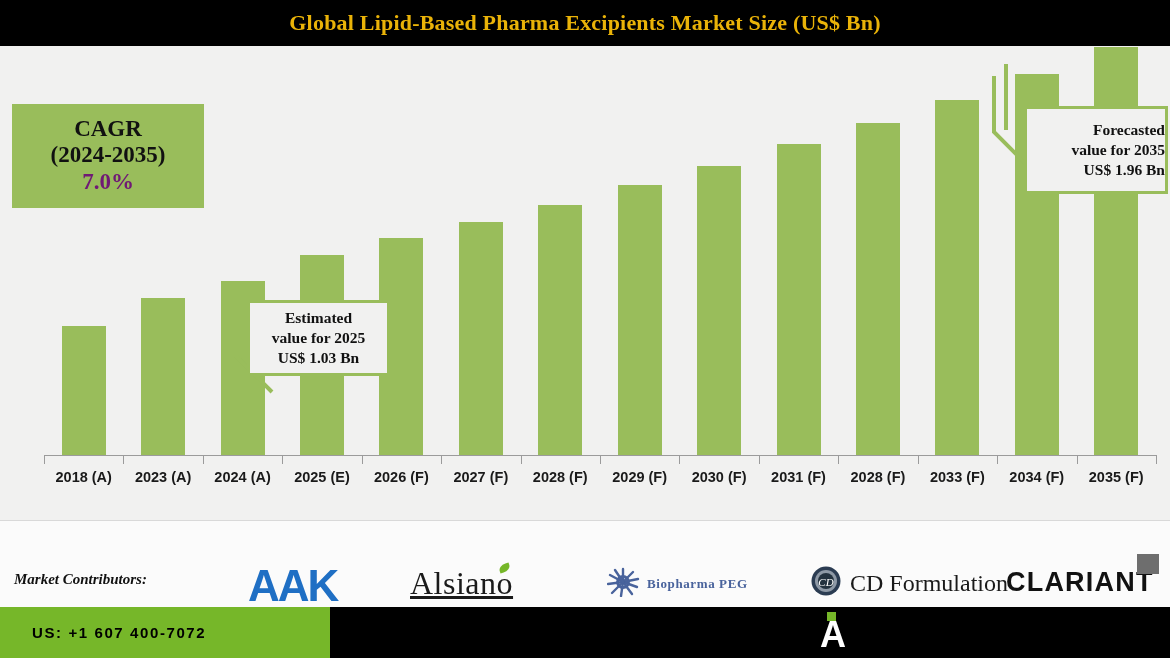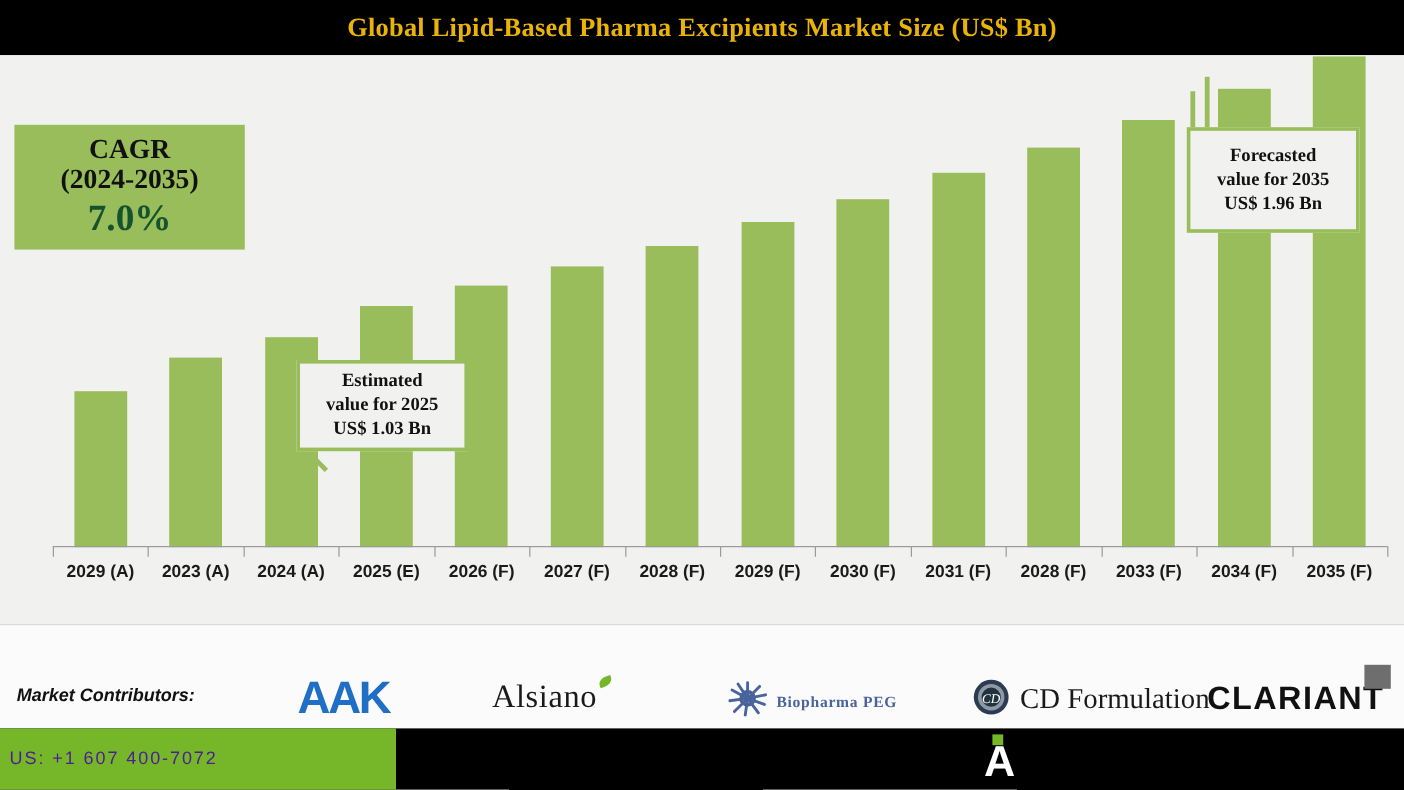--- a/index.html
+++ b/index.html
@@ -64,56 +64,56 @@
   }
 
   
   .cagr{
     position:absolute;left:12px;top:58px;width:192px;height:104px;
     background:#99bd5b;
     display:flex;flex-direction:column;align-items:center;justify-content:center;
     font-family:"Liberation Serif",serif;
   }
   .cagr .l1,.cagr .l2{font-weight:bold;font-size:23px;color:#111;line-height:1.12;}
-  .cagr .l3{font-weight:bold;font-size:31px;color:#14532d;line-height:1.2;}
+  .cagr .l3{font-weight:bold;font-size:23px;color:#701a75;line-height:1.2;}
 
   
   .callout{
     position:absolute;background:#f1f1f0;border:3px solid #99bd5b;
     font-family:"Liberation Serif",serif;font-weight:bold;
     color:#111;text-align:center;
     display:flex;flex-direction:column;align-items:center;justify-content:center;
     box-sizing:border-box;
   }
   .callout div{line-height:1.3;font-size:15.5px;}
   #callout-est{left:247px;top:254px;width:143px;height:76px;}
-  #callout-fc{left:989px;top:60px;width:144px;height:88px;}
+  #callout-fc{left:1024px;top:60px;width:144px;height:88px;align-items:flex-end;}
 
   .leader{position:absolute;}
   .leader svg{display:block;overflow:visible;}
 
   
   .contrib{
     position:absolute;left:0;top:520px;width:1170px;height:86px;
     background:#fbfbfb;border-top:1px solid #d9d9d9;
   }
   .contrib-label{
     position:absolute;left:14px;top:50px;
-    font-family:Liberation Sans, sans-serif;
+    font-family:Liberation Serif, serif;
     font-weight:bold;font-style:italic;font-size:15px;color:#111;
   }
   .logo{position:absolute;display:flex;align-items:center;}
   #logo-aak{left:248px;top:40px;}
   #logo-aak .txt{
     font-family:"Liberation Sans",sans-serif;font-weight:bold;
-    font-size:38px;letter-spacing:-2px;color:#1f6fc4;
+    font-size:44px;letter-spacing:-2px;color:#1f6fc4;
   }
   #logo-alsiano{left:410px;top:44px;position:absolute;}
   #logo-alsiano .txt{
-    font-family:"Liberation Serif",serif;font-size:27px;color:#1a1a1a;letter-spacing:.5px;
+    font-family:"Liberation Serif",serif;font-size:32px;color:#1a1a1a;letter-spacing:.5px;text-decoration:underline;
   }
   #logo-alsiano .leaf{
     position:absolute;left:89px;top:-1px;width:11px;height:8px;
     background:#76b729;border-radius:70% 0 70% 0;transform:rotate(-18deg);
   }
   #logo-biopharma{left:607px;top:46px;text-align:center;}
   #logo-biopharma .txt{
     font-family:"Liberation Serif",serif;font-weight:bold;font-size:13px;
     color:#49639c;letter-spacing:.6px;margin-left:6px;
   }
@@ -130,22 +130,22 @@
     position:absolute;left:131px;top:-13px;width:22px;height:20px;background:#6e6e6e;
   }
 
   
   .footer{position:absolute;left:0;top:607px;width:1170px;height:51px;background:#000;}
   .footer-green{
     position:absolute;left:0;top:0;width:330px;height:51px;background:#76b729;
     display:flex;align-items:center;
   }
   .footer-phone{
-    font-family:"Liberation Sans",sans-serif;font-weight:normal;font-size:15px;
-    letter-spacing:1.6px;color:#4c1d95;margin-left:8px;
+    font-family:"Liberation Sans",sans-serif;font-weight:bold;font-size:15px;
+    letter-spacing:1.6px;color:#000000;margin-left:32px;
   }
   .brand{position:absolute;left:820px;top:9px;display:flex;align-items:center;}
   .brand .mark{position:relative;width:26px;height:36px;}
   .brand .mark .sq{position:absolute;left:7px;top:-4px;width:9px;height:9px;background:#76b729;}
   .brand .mark .a{
     position:absolute;left:0;top:2px;width:26px;height:34px;
     font-family:"Liberation Sans",sans-serif;font-weight:bold;font-size:36px;
     line-height:34px;color:#fff;
   }
   .brand .bn{
@@ -221,21 +221,21 @@
         <div class="tick" style="left: 50%;"></div>
         <div class="tick" style="left: 57.1429%;"></div>
         <div class="tick" style="left: 64.2857%;"></div>
         <div class="tick" style="left: 71.4286%;"></div>
         <div class="tick" style="left: 78.5714%;"></div>
         <div class="tick" style="left: 85.7143%;"></div>
         <div class="tick" style="left: 92.8571%;"></div>
         <div class="tick" style="left: 100%;"></div>
       </div>
     <div class="xlabels" id="xlabels">
-        <div class="xlabel">2029 (A)</div>
+        <div class="xlabel">2018 (A)</div>
         <div class="xlabel">2023 (A)</div>
         <div class="xlabel">2024 (A)</div>
         <div class="xlabel">2025 (E)</div>
         <div class="xlabel">2026 (F)</div>
         <div class="xlabel">2027 (F)</div>
         <div class="xlabel">2028 (F)</div>
         <div class="xlabel">2029 (F)</div>
         <div class="xlabel">2030 (F)</div>
         <div class="xlabel">2031 (F)</div>
         <div class="xlabel">2028 (F)</div>

